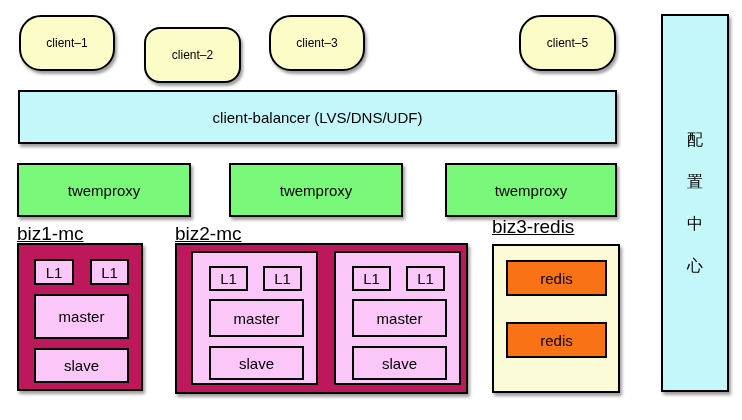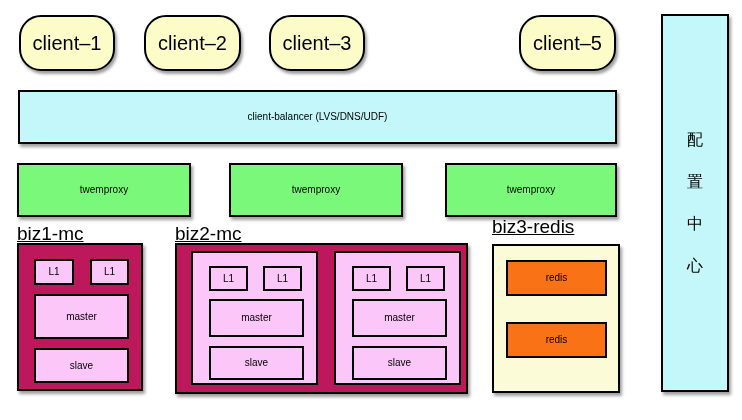--- a/index.html
+++ b/index.html
@@ -3,25 +3,25 @@
 <meta charset="utf-8">
 <style>
   html,body{margin:0;padding:0;background:#ffffff;}
   .stage{
     position:relative;width:742px;height:420px;background:#ffffff;overflow:hidden;
     font-family:"Liberation Sans","DejaVu Sans",sans-serif;color:#000;
   }
   .node{
     position:absolute;box-sizing:border-box;border:2px solid #000;
     display:flex;align-items:center;justify-content:center;
-    font-size:10px;line-height:1;
+    font-size:15px;line-height:1;
   }
   .shadow{box-shadow:2px 3px 3px rgba(0,0,0,0.38);}
   .client{
-    background:#FCFCC9;border-radius:22px;font-size:20px;
+    background:#FCFCC9;border-radius:22px;font-size:12px;
   }
   .balancer{background:#C3F7FA;}
   .proxy{background:#79F879;}
   .mc{background:#be185d;}
   .mc-sub{background:#FBC7F8;}
   .redis-group{background:#FBFBD8;}
   .redis-node{background:#f97316;}
   .group-label{
     position:absolute;font-size:19px;text-decoration:underline;
     line-height:1.2;white-space:nowrap;
@@ -32,21 +32,21 @@
   .config span{display:block;line-height:1;}
 </style>
 </head>
 <body>
 
 <div class="stage">
 
   <div class="node client shadow" style="left:19px;top:15px;width:96px;height:56px;">
     <span>client–1</span>
   </div>
-  <div class="node client shadow" style="left:144px;top:15px;width:97px;height:56px;">
+  <div class="node client shadow" style="left:144px;top:27px;width:97px;height:56px;border-radius:16px;">
     <span>client–2</span>
   </div>
   <div class="node client shadow" style="left:269px;top:15px;width:96px;height:56px;">
     <span>client–3</span>
   </div>
   <div class="node client shadow" style="left:519px;top:15px;width:97px;height:56px;">
     <span>client–5</span>
   </div>
 
   <div class="node balancer shadow" style="left:18px;top:90px;width:599px;height:54px;">

